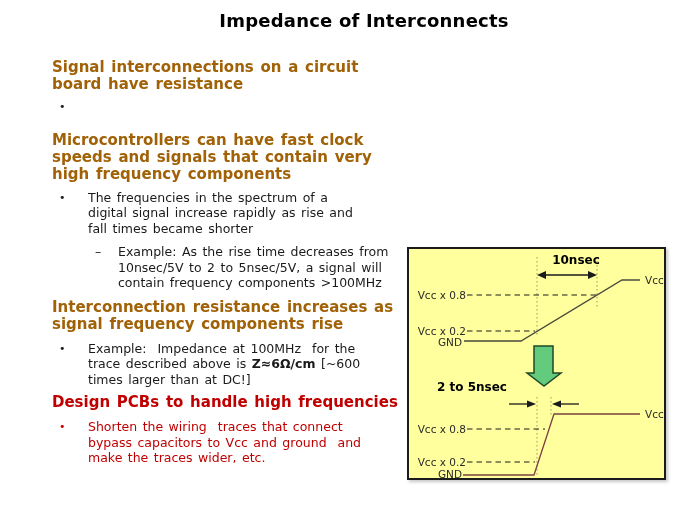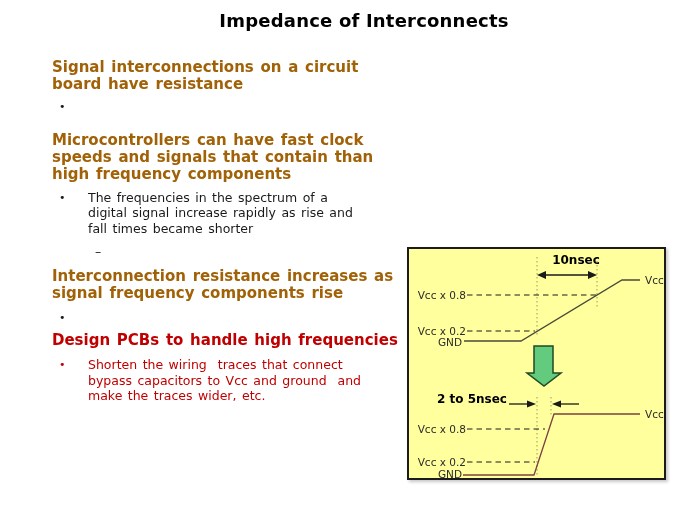--- a/index.html
+++ b/index.html
@@ -85,38 +85,44 @@
     <div>
       <div class="heading">Signal interconnections on a circuit
 board have resistance</div>
       <div class="bullet b1">
         <span class="marker">•</span>
       </div>
     </div>
 
     <div>
       <div class="heading m-h2">Microcontrollers can have fast clock
-speeds and signals that contain than
+speeds and signals that contain very
 high frequency components</div>
       <div class="bullet b1 m-b2">
         <span class="marker">•</span>
         <div class="btext">The frequencies in the spectrum of a
 digital signal increase rapidly as rise and
 fall times became shorter</div>
       </div>
       <div class="bullet b2 m-sb">
         <span class="marker">–</span>
+        <div class="btext">Example: As the rise time decreases from
+10nsec/5V to 2 to 5nsec/5V, a signal will
+contain frequency components &gt;100MHz</div>
       </div>
     </div>
 
     <div>
       <div class="heading m-h3">Interconnection resistance increases as
 signal frequency components rise</div>
       <div class="bullet b1 m-b3">
         <span class="marker">•</span>
+        <div class="btext"><span>Example:  Impedance at 100MHz  for the
+trace described above is </span><b>Z≈6Ω/cm</b><span> [~600
+times larger than at DC!]</span></div>
       </div>
     </div>
 
     <div class="red-text">
       <div class="heading red m-h4">Design PCBs to handle high frequencies</div>
       <div class="bullet b1 m-b4">
         <span class="marker">•</span>
         <div class="btext">Shorten the wiring  traces that connect
 bypass capacitors to Vcc and ground  and
 make the traces wider, etc.</div>
@@ -155,20 +161,20 @@
 
       <polyline class="wave2" points="54,226 125,226 145,165 231,165"></polyline>
     </svg>
 
     <div class="lbl bold" style="left:136px;top:5px;width:62px;text-align:center;">10nsec</div>
     <div class="lbl right" style="left:4px;top:40px;width:53px;">Vcc x 0.8</div>
     <div class="lbl right" style="left:4px;top:76px;width:53px;">Vcc x 0.2</div>
     <div class="lbl right" style="left:24px;top:87px;width:29px;">GND</div>
     <div class="lbl" style="left:236px;top:25px;">Vcc</div>
 
-    <div class="lbl bold" style="left:28px;top:144px;width:68px;text-align:center;">2 to 5nsec</div>
+    <div class="lbl bold" style="left:28px;top:132px;width:68px;text-align:center;">2 to 5nsec</div>
     <div class="lbl right" style="left:4px;top:174px;width:53px;">Vcc x 0.8</div>
     <div class="lbl right" style="left:4px;top:207px;width:53px;">Vcc x 0.2</div>
     <div class="lbl right" style="left:24px;top:219px;width:29px;">GND</div>
     <div class="lbl" style="left:236px;top:159px;">Vcc</div>
   </div>
 
 </div>
 
 </body></html>

